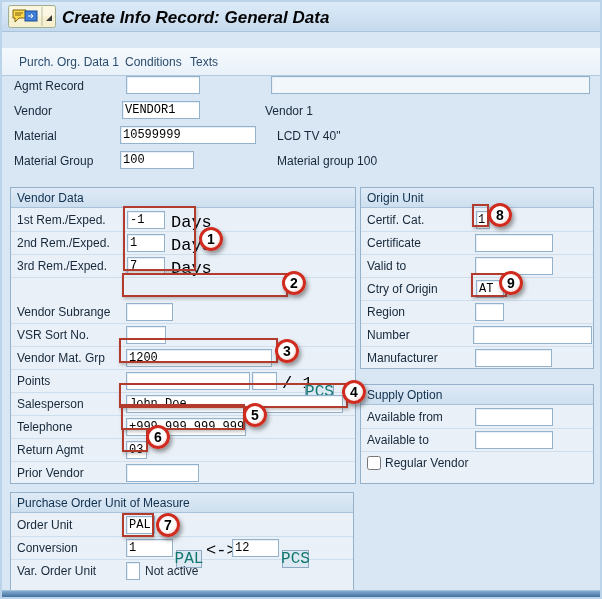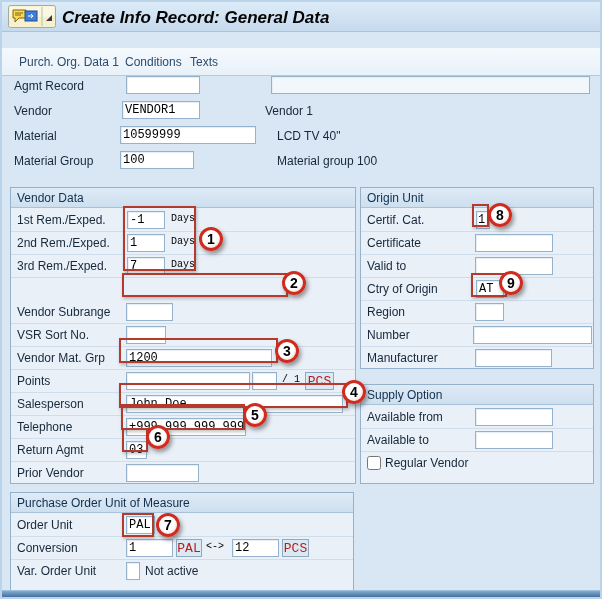--- a/index.html
+++ b/index.html
@@ -18,23 +18,23 @@
   
   .toolbar{position:absolute;left:0;top:46px;width:100%;height:28px;
     background:linear-gradient(#f4f9fd,#e9f1f9);border-bottom:1px solid #b3c9dd;}
   .tb-item{position:absolute;top:7px;color:#2c4d6e;cursor:pointer;white-space:nowrap;}
   
   .lbl{position:absolute;white-space:nowrap;color:#16283a;}
   .fld{position:absolute;height:18px;border:1px solid #94b2cc;background:#fff;
     font-family:"Liberation Mono",monospace;font-size:12px;color:#000;padding:0 2px;
     box-shadow:inset 1px 1px 0 #e8eef5;}
   .dfld{position:absolute;height:18px;border:1px solid #8ea9c2;background:#dce8f2;
-    font-family:"Liberation Mono",monospace;font-size:13px;color:#b91c1c;
-    display:flex;align-items:center;justify-content:center;}
-  .mono{font-family:"Liberation Mono",monospace;font-size:10px;color:#000;position:absolute;white-space:nowrap;}
+    font-family:"Liberation Mono",monospace;font-size:16px;color:#0f766e;
+    display:flex;align-items:center;justify-content:center;margin-top:11px;}
+  .mono{font-family:"Liberation Mono",monospace;font-size:17px;color:#000;position:absolute;white-space:nowrap;}
   
   .section{position:absolute;background:#e9f0f8;border:1px solid #95b2cc;}
   .sec-h{position:absolute;left:0;top:0;width:100%;height:20px;
     background:linear-gradient(#dfeaf6,#cddfef);border-bottom:1px solid #a8c2da;
     padding:3px 0 0 6px;color:#10304e;}
   .row{position:absolute;left:0;width:100%;height:23px;border-bottom:1px solid #cfdeed;}
   .row .lbl{left:6px;top:4px;}
   .row .fld{top:2px;}
   .row .dfld{top:2px;}
   .row .mono{top:4px;}

